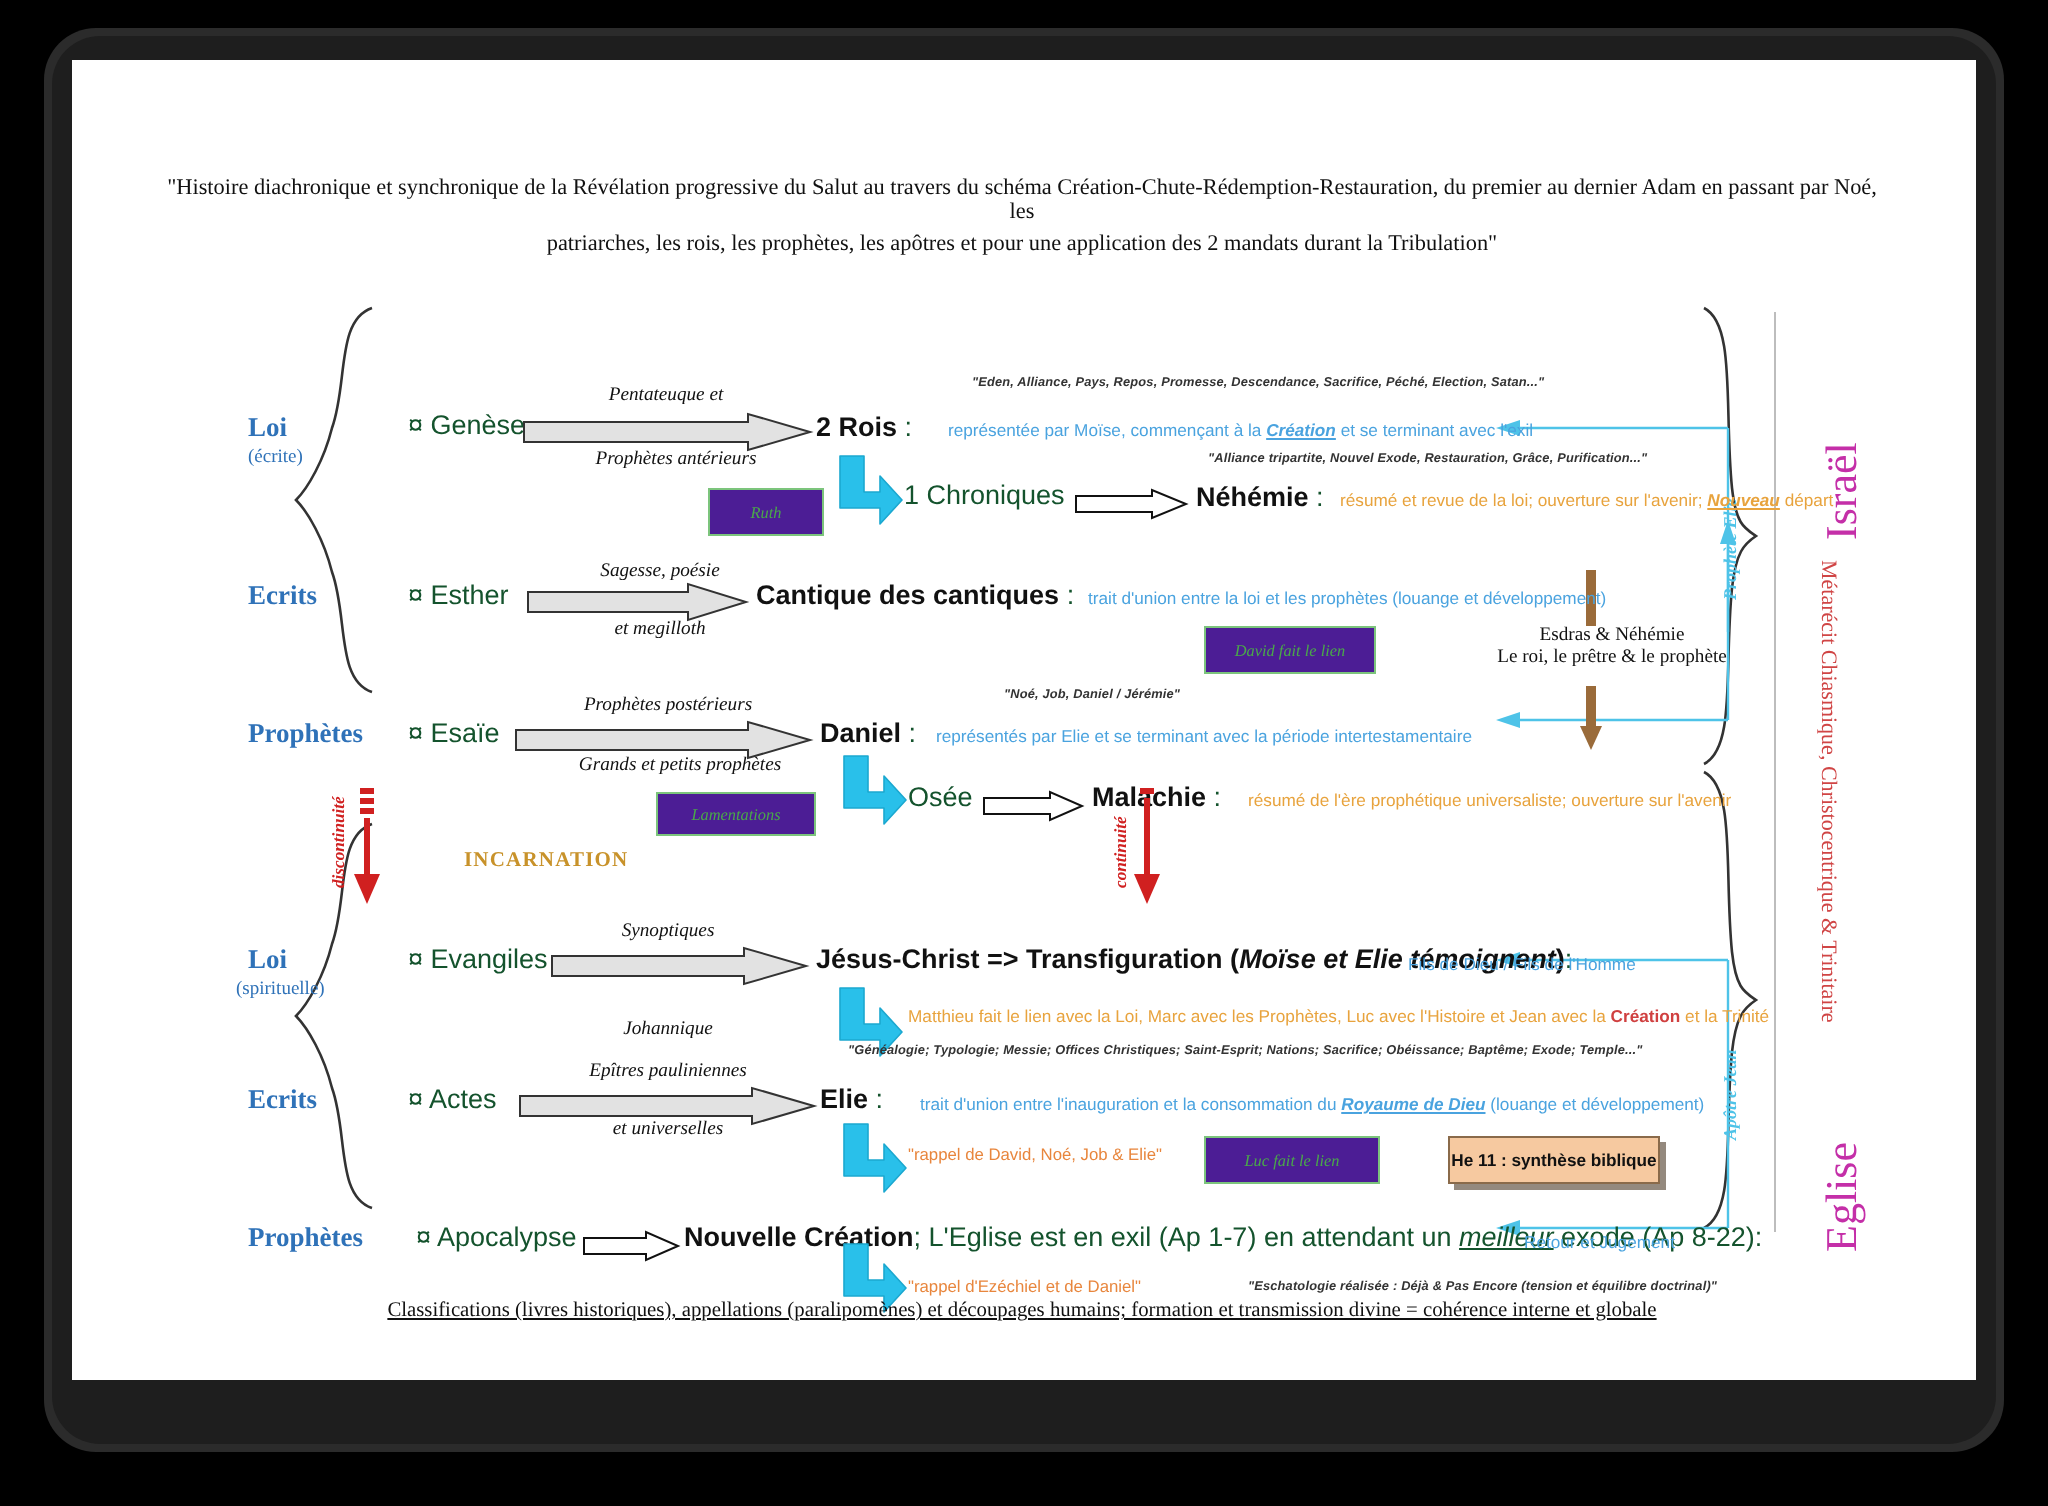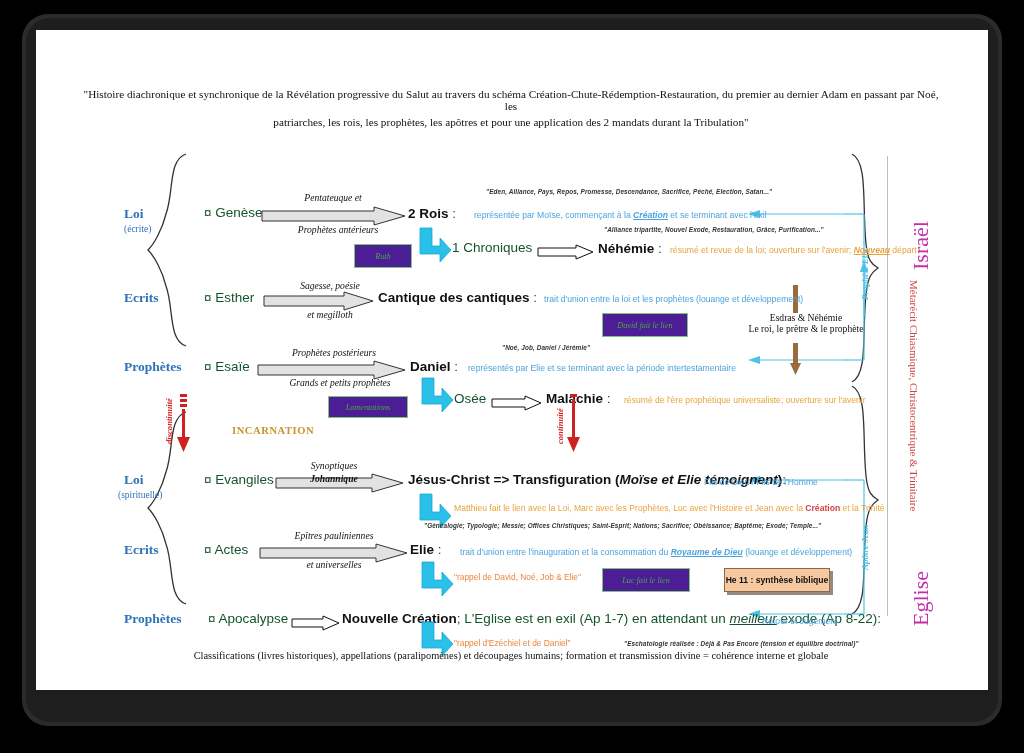--- a/index.html
+++ b/index.html
@@ -340,21 +340,21 @@
   <div class="abs rowsub" style="left:82px;top:460px;">(spirituelle)</div>
 
   <div class="abs booktitle" style="left:168px;top:442px;">¤ Evangiles</div>
 
   <div class="abs arrowcap" style="left:238px;top:430px;width:120px;">Synoptiques</div>
   <div class="svgwrap" style="left:240px;top:444px;">
     <svg class="blockarrow" width="128" height="18" viewBox="0 0 128 18">
       <polygon points="0,4 96,4 96,0 127,9 96,18 96,14 0,14" fill="#e2e2e2" stroke="#333" stroke-width="1"></polygon>
     </svg>
   </div>
-  <div class="abs arrowcap" style="left:238px;top:443px;width:120px;font-weight:bold;">Johannique</div>
+  <div class="abs arrowcap" style="left:238px;top:479px;width:120px;">Johannique</div>
 
   <div class="abs midbook" style="left:372px;top:442px;"><span>Jésus-Christ =&gt; Transfiguration (</span><span style="font-style:italic;">Moïse et Elie témoignent</span><span>)</span><span class="booktitle" style="font-weight:normal;">:</span></div>
   <div class="abs desc-blue" style="left:668px;top:447px;">Fils de Dieu / Fils de l'Homme</div>
 
   <div class="svgwrap" style="left:382px;top:464px;">
     <svg width="34" height="36" viewBox="0 0 34 36">
       <path d="M2 0 L14 0 L14 18 L22 18 L22 10 L33 22 L22 34 L22 26 L2 26 Z" fill="#29c0ea" stroke="#1ba8d0" stroke-width="0.8" stroke-linejoin="round"></path>
     </svg>
   </div>
   <div class="abs desc-orange" style="left:418px;top:473px;"><span>Matthieu fait le lien avec la Loi, Marc avec les Prophètes, Luc avec l'Histoire et Jean avec la </span><span class="kwred">Création</span><span> et la Trinité</span></div>
@@ -407,15 +407,15 @@
 
   <div class="svgwrap" style="left:384px;top:592px;">
     <svg width="34" height="36" viewBox="0 0 34 36">
       <path d="M2 0 L14 0 L14 18 L22 18 L22 10 L33 22 L22 34 L22 26 L2 26 Z" fill="#29c0ea" stroke="#1ba8d0" stroke-width="0.8" stroke-linejoin="round"></path>
     </svg>
   </div>
   <div class="abs desc-orange2" style="left:418px;top:608px;">"rappel d'Ezéchiel et de Daniel"</div>
 
   <div class="abs quotemicro" style="left:588px;top:610px;">"Eschatologie réalisée : Déjà &amp; Pas Encore (tension et équilibre doctrinal)"</div>
 
-  <div class="abs caption" style="left:40px;top:620px;width:870px;">Classifications (livres historiques), appellations (paralipomènes) et découpages humains; formation et transmission divine  = cohérence interne et globale</div>
+  <div class="abs caption" style="left:40px;top:620px;width:870px;text-decoration:underline;">Classifications (livres historiques), appellations (paralipomènes) et découpages humains; formation et transmission divine  = cohérence interne et globale</div>
 
 </div>
 
 </body></html>

